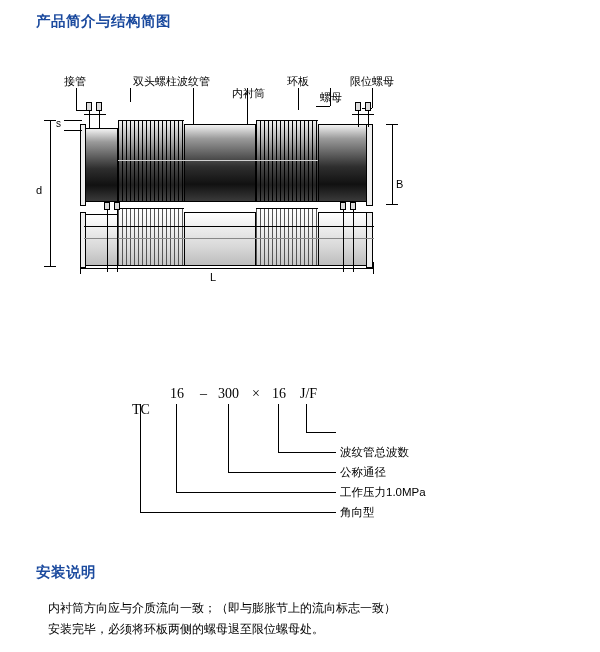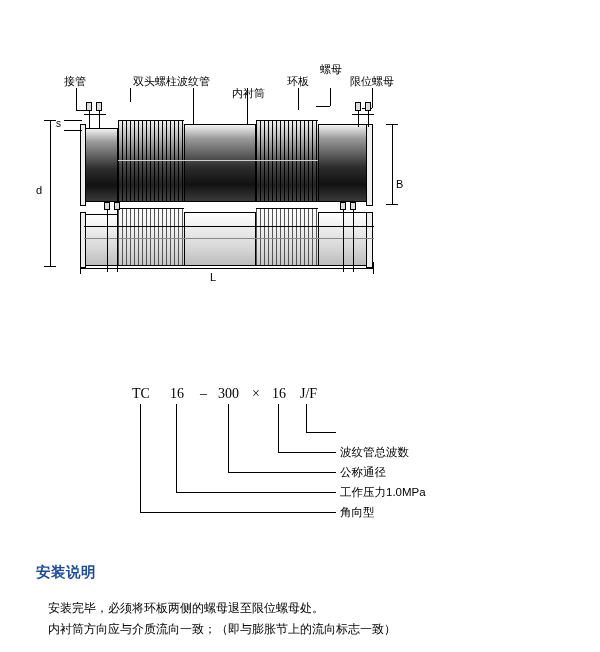--- a/index.html
+++ b/index.html
@@ -145,29 +145,30 @@
     font-size: 12px;
     line-height: 21px;
   }
   .notes div { white-space: nowrap; }
 </style>
 </head>
 <body>
 
 <div class="page">
 
+  <div class="section-title title-1">产品简介与结构简图</div>
 
   <div class="fig1">
 
     <div class="lbl" style="left:64px; top:12px;">接管</div>
     <div class="lbl" style="left:113px; top:12px;margin-left:20px;">双头螺柱</div>
     <div class="lbl" style="left:177px; top:12px;">波纹管</div>
     <div class="lbl" style="left:232px; top:24px;">内衬筒</div>
     <div class="lbl" style="left:287px; top:12px;">环板</div>
-    <div class="lbl" style="left:320px; top:0;">螺母</div>
+    <div class="lbl" style="left:320px; top:28px;">螺母</div>
     <div class="lbl" style="left:350px; top:12px;">限位螺母</div>
 
     <div class="leader" style="left:76px;  top:26px; height:22px;"></div>
     <div class="hline" style="left:76px;  top:48px; width:16px;"></div>
     <div class="leader" style="left:130px; top:26px; height:14px;"></div>
     <div class="leader" style="left:193px; top:26px; height:44px;"></div>
     <div class="hline" style="left:165px; top:70px; width:28px;"></div>
     <div class="leader" style="left:247px; top:26px; height:44px;"></div>
     <div class="hline" style="left:247px; top:70px; width:30px;"></div>
     <div class="leader" style="left:298px; top:26px; height:22px;"></div>
@@ -239,21 +240,21 @@
     <div class="hline" style="left:80px; top:206px; width:294px;"></div>
     <div class="vline" style="left:80px;  top:200px; height:12px;"></div>
     <div class="vline" style="left:373px; top:200px; height:12px;"></div>
     <div class="lbl" style="left:210px; top:209px;">L</div>
 
   </div>
 
 
   <div class="fig2">
 
-    <div class="code-tok" style="left:132px; top:8px;">TC</div>
+    <div class="code-tok" style="left:132px; top:24px;">TC</div>
     <div class="code-tok" style="left:170px; top:8px;">16</div>
     <div class="code-tok" style="left:200px; top:8px;">–</div>
     <div class="code-tok" style="left:218px; top:8px;">300</div>
     <div class="code-tok" style="left:252px; top:8px;">×</div>
     <div class="code-tok" style="left:272px; top:8px;">16</div>
     <div class="code-tok" style="left:300px; top:8px;">J/F</div>
 
     <div class="vline" style="left:306px; top:26px; height:28px;"></div>
     <div class="hline" style="left:306px; top:54px; width:30px;"></div>
 
@@ -270,17 +271,17 @@
     <div class="hline" style="left:140px; top:134px; width:196px;"></div>
 
     <div class="code-note" style="left:340px; top:67px;">波纹管总波数</div>
     <div class="code-note" style="left:340px; top:87px;">公称通径</div>
     <div class="code-note" style="left:340px; top:107px;">工作压力1.0MPa</div>
     <div class="code-note" style="left:340px; top:127px;">角向型</div>
   </div>
 
   <div class="section-title title-3">安装说明</div>
   <div class="notes">
+    <div>内衬筒方向应与介质流向一致；（即与膨胀节上的流向标志一致）</div>
     <div>安装完毕，必须将环板两侧的螺母退至限位螺母处。</div>
-    <div>内衬筒方向应与介质流向一致；（即与膨胀节上的流向标志一致）</div>
   </div>
 
 </div>
 
 </body></html>

